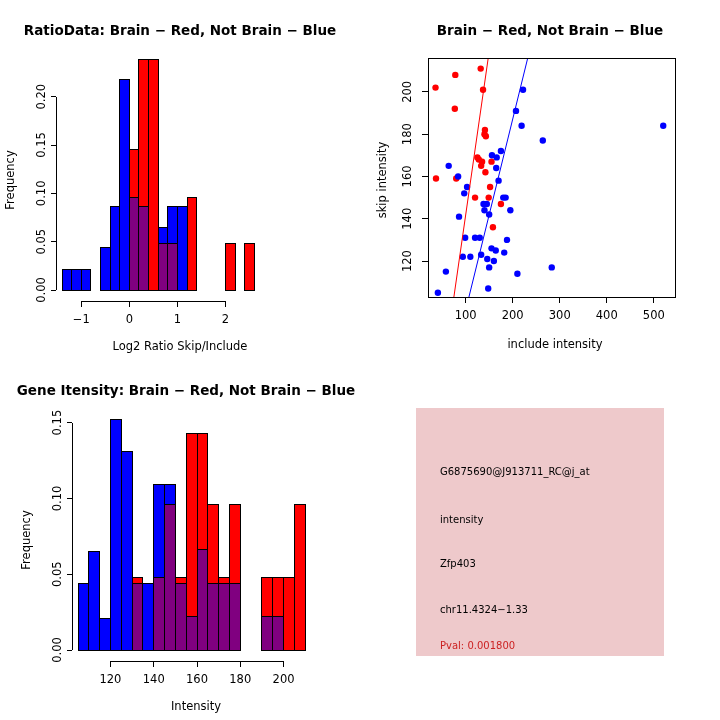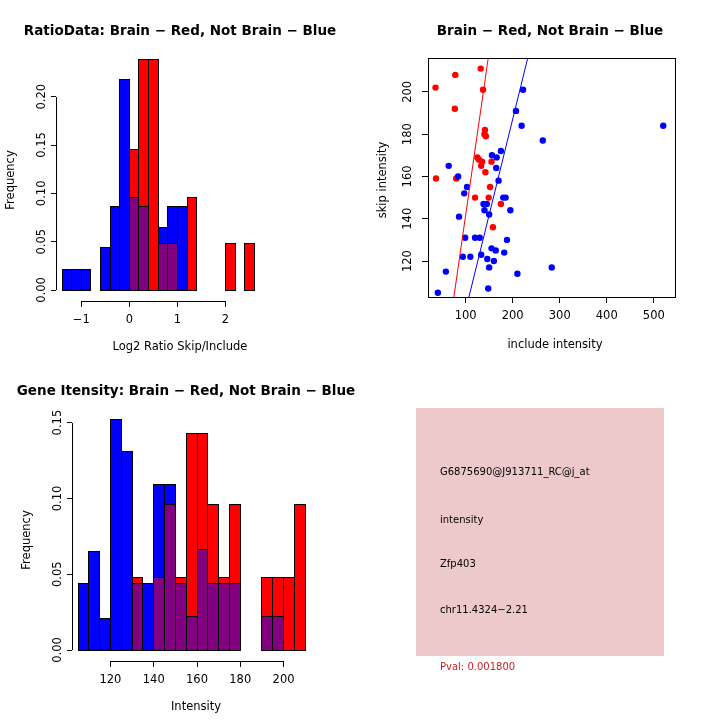--- a/index.html
+++ b/index.html
@@ -74,21 +74,21 @@
     box-sizing: border-box;
   }
   .info-line {
     position: absolute;
     left: 24px;
     font-family: "DejaVu Sans", sans-serif;
     font-size: 10px;
     color: #000000;
     white-space: nowrap;
   }
-  .info-line.pval { color: #cc2222; margin-top: 21px; }
+  .info-line.pval { color: #cc2222; }
 </style>
 </head>
 <body>
 
 <div id="root">
 
   <div class="panel" id="panel-tl">
     <svg width="360" height="360" viewBox="0 0 360 360">
       <text class="plot-title" id="tl-title" x="180" y="35" text-anchor="middle">RatioData: Brain − Red, Not Brain − Blue</text>
       <g id="tl-bars">
@@ -302,18 +302,18 @@
       <text class="axis-label" id="bl-xlabel" x="180" y="350" text-anchor="middle">Intensity</text>
       <text class="axis-label" id="bl-ylabel" x="14" y="180" text-anchor="middle" transform="rotate(-90 14 180)">Frequency</text>
     </svg>
   </div>
 
   <div class="panel" id="panel-br">
     <div class="info-box" id="info-box" style="background: rgb(238, 201, 203);">
         <div class="info-line" style="top: 58px;">G6875690@J913711_RC@j_at</div>
         <div class="info-line" style="top: 106px;">intensity</div>
         <div class="info-line" style="top: 150px; text-align: right;">Zfp403</div>
-        <div class="info-line" style="top: 196px;">chr11.4324−2.21</div>
+        <div class="info-line" style="top: 196px;">chr11.4324−1.33</div>
         <div class="info-line pval" style="top: 232px; color: rgb(204, 34, 34);">Pval: 0.001800</div>
       </div>
   </div>
 
 </div>
 
 </body></html>

